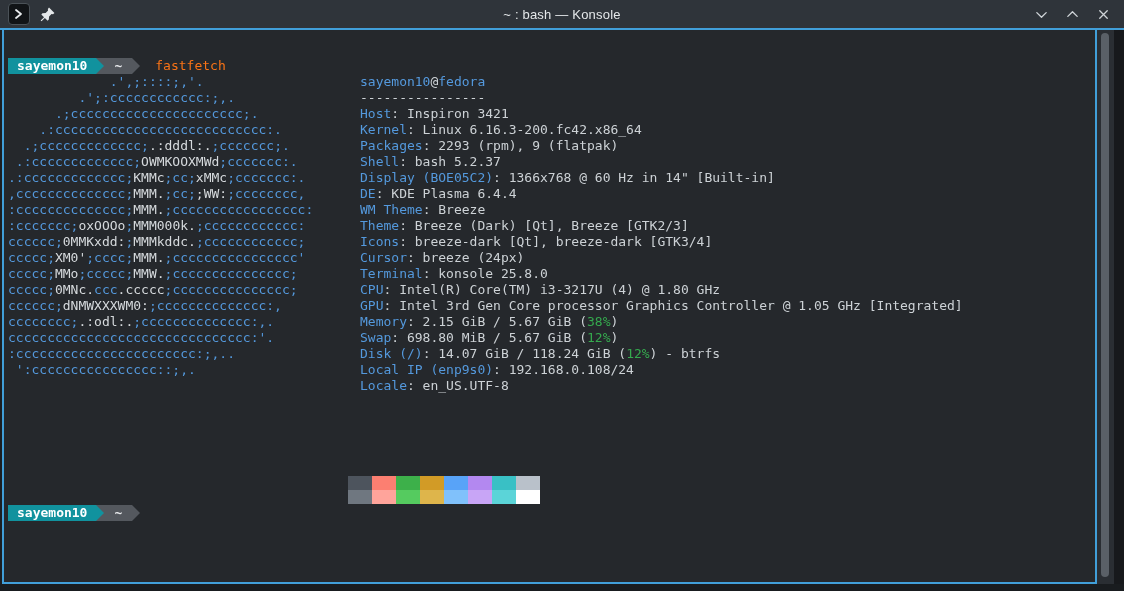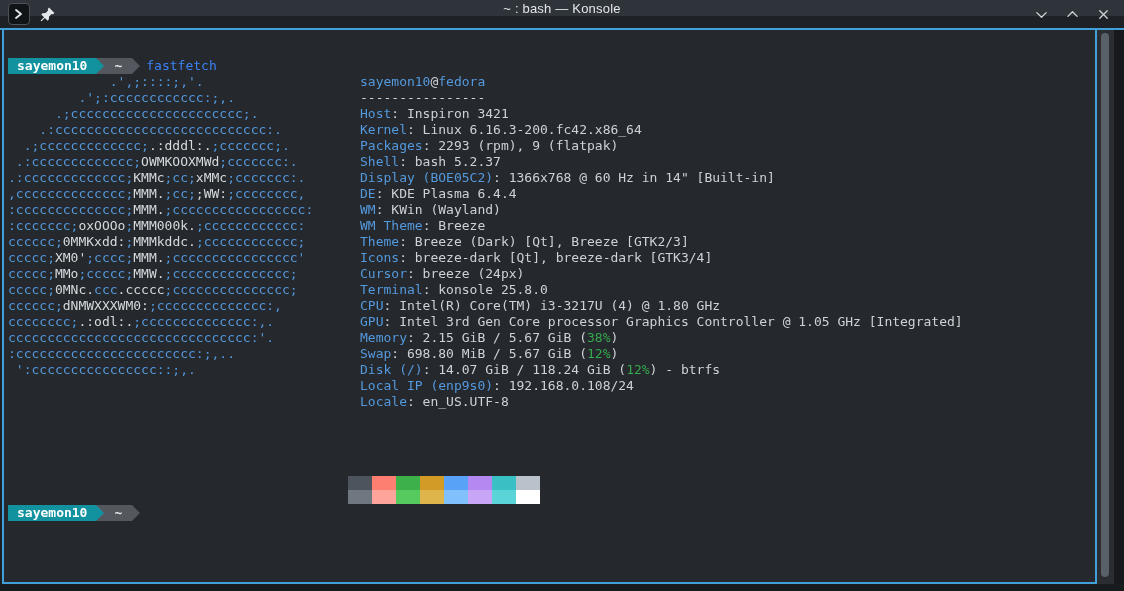--- a/index.html
+++ b/index.html
@@ -1,19 +1,19 @@
 <!DOCTYPE html>
 <html><head>
 <meta charset="utf-8">
 <style>
   html,body{margin:0;padding:0;background:#141618;}
   .window{position:relative;width:1124px;height:591px;background:#1e2226;overflow:hidden;
           font-family:"Liberation Sans",sans-serif;}
   
-  .titlebar{position:absolute;left:0;top:0;width:1124px;height:16px;background:#2f343a;
+  .titlebar{position:absolute;left:0;top:0;width:1124px;height:28px;background:#2f343a;
             display:flex;align-items:center;}
   .tb-left{position:absolute;left:8px;top:0;height:28px;display:flex;align-items:center;gap:10px;}
   .app-icon{width:20px;height:20px;border-radius:4px;background:#111417;border:1px solid #4b5artefact;
             border:1px solid #4b5258;display:flex;align-items:center;justify-content:center;}
   .tb-title{flex:1;text-align:center;color:#e4e7e9;font-size:13px;letter-spacing:.2px;}
   .tb-buttons{position:absolute;right:12px;top:0;height:28px;display:flex;align-items:center;gap:13px;}
   .tb-btn{width:18px;height:18px;display:flex;align-items:center;justify-content:center;cursor:default;}
   
   .focus-top{position:absolute;left:0;top:28px;width:1124px;height:2px;background:#419fd9;z-index:4;}
   .term-frame{position:absolute;left:2px;top:28px;width:1095px;height:556px;box-sizing:border-box;
@@ -30,21 +30,21 @@
   .c-fg{color:#cdd2d6;} .c-blue{color:#5499dd;} .c-green{color:#35a94e;} .c-white{color:#d6dadd;}
   
   .prompt{position:absolute;display:flex;height:16px;font-weight:bold;}
   .seg-user{background:#11929e;color:#ffffff;padding:0 9px;}
   .seg-dir{background:#54585e;color:#e9ebed;padding:0 10px;}
   .arrow-wrap{display:block;width:8px;height:16px;background:transparent;}
   .arrow-wrap.on-gray{background:#54585e;}
   .tri{display:block;width:0;height:0;border-top:8px solid transparent;border-bottom:8px solid transparent;
        border-left:8px solid #11929e;}
   .tri.gray{border-left-color:#54585e;}
-  .cmd{font-weight:normal;color:#3b82f6;margin-left:6px;line-height:16px;}
+  .cmd{font-weight:normal;color:#f97316;margin-left:15px;line-height:16px;}
   .prompt-1{left:0;top:0;} .prompt-2{left:0;top:447px;}
   
   .ascii{position:absolute;left:0;top:16px;margin:0;white-space:pre;
          font:inherit;color:#5499dd;}
   .info{position:absolute;left:340px;top:16px;margin-left:12px;}
   .iline{height:16px;white-space:pre;}
   .palette{position:absolute;left:340px;top:418px;}
   .prow{display:flex;height:14px;}
   .swatch{width:24px;height:14px;}
 </style>
@@ -124,21 +124,20 @@
 
       <div class="info">
           <div class="iline"><span class="c-blue">sayemon10</span><span class="c-fg">@</span><span class="c-blue">fedora</span></div>
           <div class="iline"><span class="c-fg">----------------</span></div>
           <div class="iline"><span class="c-blue">Host</span><span class="c-fg">: Inspiron 3421</span></div>
           <div class="iline"><span class="c-blue">Kernel</span><span class="c-fg">: Linux 6.16.3-200.fc42.x86_64</span></div>
           <div class="iline"><span class="c-blue">Packages</span><span class="c-fg">: 2293 (rpm), 9 (flatpak)</span></div>
           <div class="iline"><span class="c-blue">Shell</span><span class="c-fg">: bash 5.2.37</span></div>
           <div class="iline"><span class="c-blue">Display (BOE05C2)</span><span class="c-fg">: 1366x768 @ 60 Hz in 14" [Built-in]</span></div>
           <div class="iline"><span class="c-blue">DE</span><span class="c-fg">: KDE Plasma 6.4.4</span></div>
-          <div class="iline"><span class="c-blue">WM</span><span class="c-fg">: KWin (Wayland)</span></div>
           <div class="iline"><span class="c-blue">WM Theme</span><span class="c-fg">: Breeze</span></div>
           <div class="iline"><span class="c-blue">Theme</span><span class="c-fg">: Breeze (Dark) [Qt], Breeze [GTK2/3]</span></div>
           <div class="iline"><span class="c-blue">Icons</span><span class="c-fg">: breeze-dark [Qt], breeze-dark [GTK3/4]</span></div>
           <div class="iline"><span class="c-blue">Cursor</span><span class="c-fg">: breeze (24px)</span></div>
           <div class="iline"><span class="c-blue">Terminal</span><span class="c-fg">: konsole 25.8.0</span></div>
           <div class="iline"><span class="c-blue">CPU</span><span class="c-fg">: Intel(R) Core(TM) i3-3217U (4) @ 1.80 GHz</span></div>
           <div class="iline"><span class="c-blue">GPU</span><span class="c-fg">: Intel 3rd Gen Core processor Graphics Controller @ 1.05 GHz [Integrated]</span></div>
           <div class="iline"><span class="c-blue">Memory</span><span class="c-fg">: 2.15 GiB / 5.67 GiB (</span><span class="c-green">38%</span><span class="c-fg">)</span></div>
           <div class="iline"><span class="c-blue">Swap</span><span class="c-fg">: 698.80 MiB / 5.67 GiB (</span><span class="c-green">12%</span><span class="c-fg">)</span></div>
           <div class="iline"><span class="c-blue">Disk (/)</span><span class="c-fg">: 14.07 GiB / 118.24 GiB (</span><span class="c-green">12%</span><span class="c-fg">) - btrfs</span></div>

